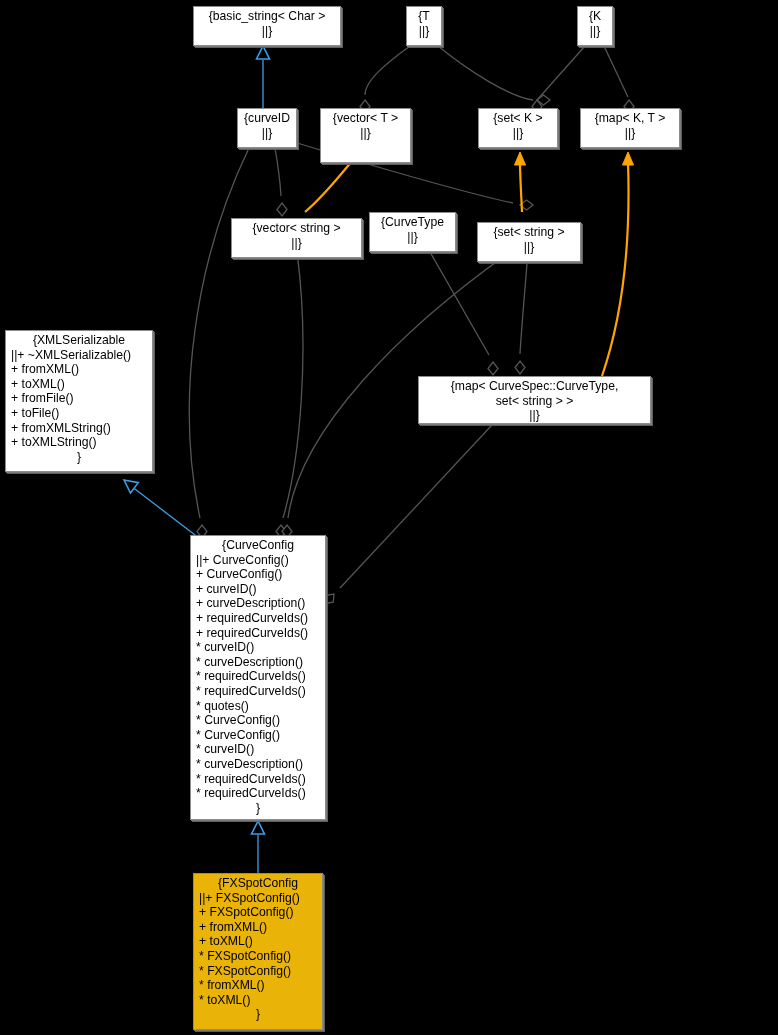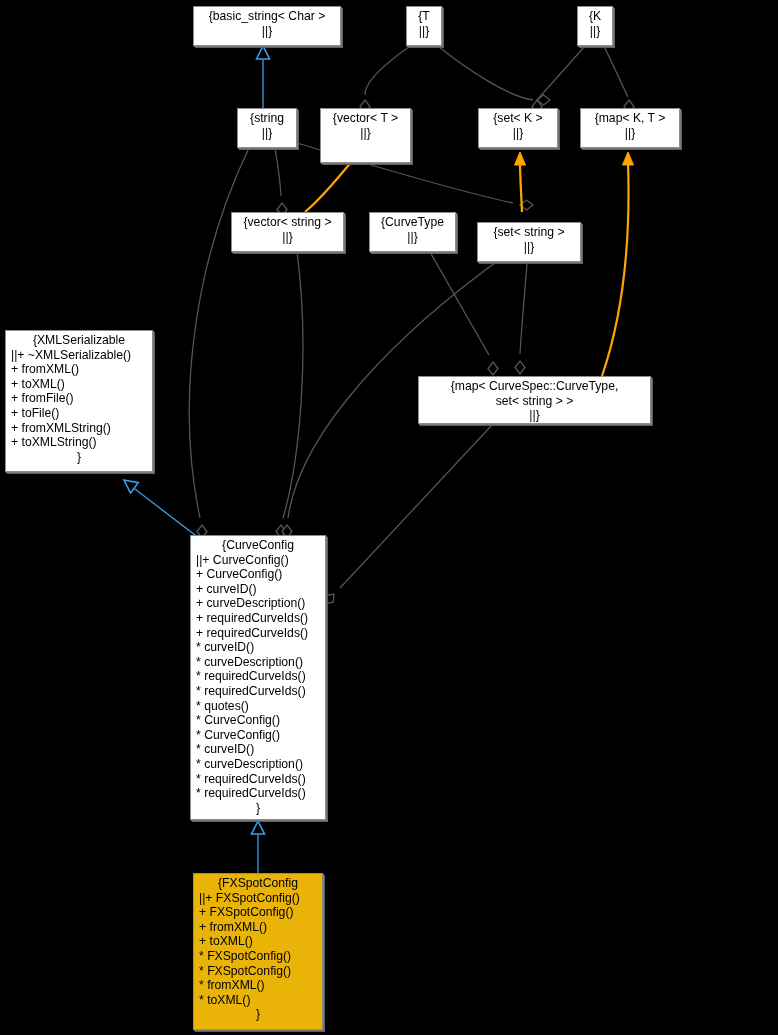--- a/index.html
+++ b/index.html
@@ -169,25 +169,25 @@
             <path d="M 0,0 L -6.5,13 L 6.5,13 Z" fill="#000000" stroke="#3a9fe8" stroke-width="1.6"></path>
           </g>
         </g>
       </g>
   </svg>
 
   <div id="nodes-group">
       <div class="node compact" style="left: 193px; top: 6px; width: 148px; height: 40px;"><span class="title-line">{basic_string&lt; Char &gt;</span><span class="brace-line">||}</span></div>
       <div class="node compact" style="left: 406px; top: 6px; width: 36px; height: 40px;"><span class="title-line">{T</span><span class="brace-line">||}</span></div>
       <div class="node compact" style="left: 577px; top: 6px; width: 36px; height: 40px;"><span class="title-line">{K</span><span class="brace-line">||}</span></div>
-      <div class="node compact" style="left: 237px; top: 108px; width: 60px; height: 40px;"><span class="title-line">{string</span><span class="brace-line">||}</span></div>
+      <div class="node compact" style="left: 237px; top: 108px; width: 60px; height: 40px;"><span class="title-line">{curveID</span><span class="brace-line">||}</span></div>
       <div class="node compact" style="left: 320px; top: 108px; width: 91px; height: 55px;"><span class="title-line">{vector&lt; T &gt;</span><span class="brace-line">||}</span></div>
       <div class="node compact" style="left: 478px; top: 108px; width: 80px; height: 40px;"><span class="title-line">{set&lt; K &gt;</span><span class="brace-line">||}</span></div>
       <div class="node compact" style="left: 580px; top: 108px; width: 100px; height: 40px;"><span class="title-line">{map&lt; K, T &gt;</span><span class="brace-line">||}</span></div>
-      <div class="node compact" style="left: 231px; top: 212px; width: 113px; height: 40px;"><span class="title-line">{vector&lt; string &gt;</span><span class="brace-line">||}</span></div>
+      <div class="node compact" style="left: 231px; top: 218px; width: 131px; height: 40px;"><span class="title-line">{vector&lt; string &gt;</span><span class="brace-line">||}</span></div>
       <div class="node compact" style="left: 369px; top: 212px; width: 87px; height: 40px;"><span class="title-line">{CurveType</span><span class="brace-line">||}</span></div>
       <div class="node compact" style="left: 477px; top: 222px; width: 104px; height: 40px;"><span class="title-line">{set&lt; string &gt;</span><span class="brace-line">||}</span></div>
       <div class="node compact" style="left: 418px; top: 376px; width: 233px; height: 48px;"><span class="title-line">{map&lt; CurveSpec::CurveType,</span><span class="title-line">set&lt; string &gt; &gt;</span><span class="brace-line">||}</span></div>
       <div class="node" style="left: 5px; top: 330px; width: 148px; height: 142px;"><span class="title-line">{XMLSerializable</span><span class="member-line">||+ ~XMLSerializable()</span><span class="member-line">+ fromXML()</span><span class="member-line">+ toXML()</span><span class="member-line">+ fromFile()</span><span class="member-line">+ toFile()</span><span class="member-line">+ fromXMLString()</span><span class="member-line">+ toXMLString()</span><span class="brace-line">}</span></div>
       <div class="node" style="left: 190px; top: 535px; width: 136px; height: 285px;"><span class="title-line">{CurveConfig</span><span class="member-line">||+ CurveConfig()</span><span class="member-line">+ CurveConfig()</span><span class="member-line">+ curveID()</span><span class="member-line">+ curveDescription()</span><span class="member-line">+ requiredCurveIds()</span><span class="member-line">+ requiredCurveIds()</span><span class="member-line">* curveID()</span><span class="member-line">* curveDescription()</span><span class="member-line">* requiredCurveIds()</span><span class="member-line">* requiredCurveIds()</span><span class="member-line">* quotes()</span><span class="member-line">* CurveConfig()</span><span class="member-line">* CurveConfig()</span><span class="member-line">* curveID()</span><span class="member-line">* curveDescription()</span><span class="member-line">* requiredCurveIds()</span><span class="member-line">* requiredCurveIds()</span><span class="brace-line">}</span></div>
       <div class="node highlight" style="left: 193px; top: 873px; width: 130px; height: 157px;"><span class="title-line">{FXSpotConfig</span><span class="member-line">||+ FXSpotConfig()</span><span class="member-line">+ FXSpotConfig()</span><span class="member-line">+ fromXML()</span><span class="member-line">+ toXML()</span><span class="member-line">* FXSpotConfig()</span><span class="member-line">* FXSpotConfig()</span><span class="member-line">* fromXML()</span><span class="member-line">* toXML()</span><span class="brace-line">}</span></div>
     </div>
 
 </div>
 

